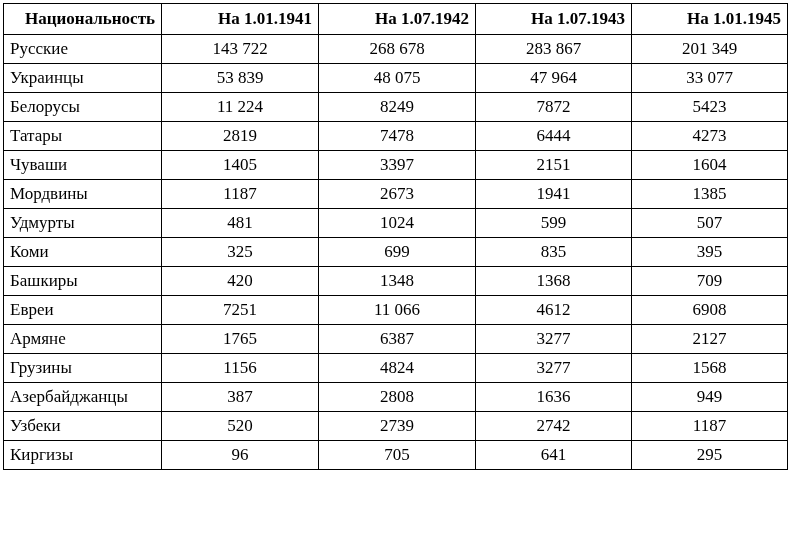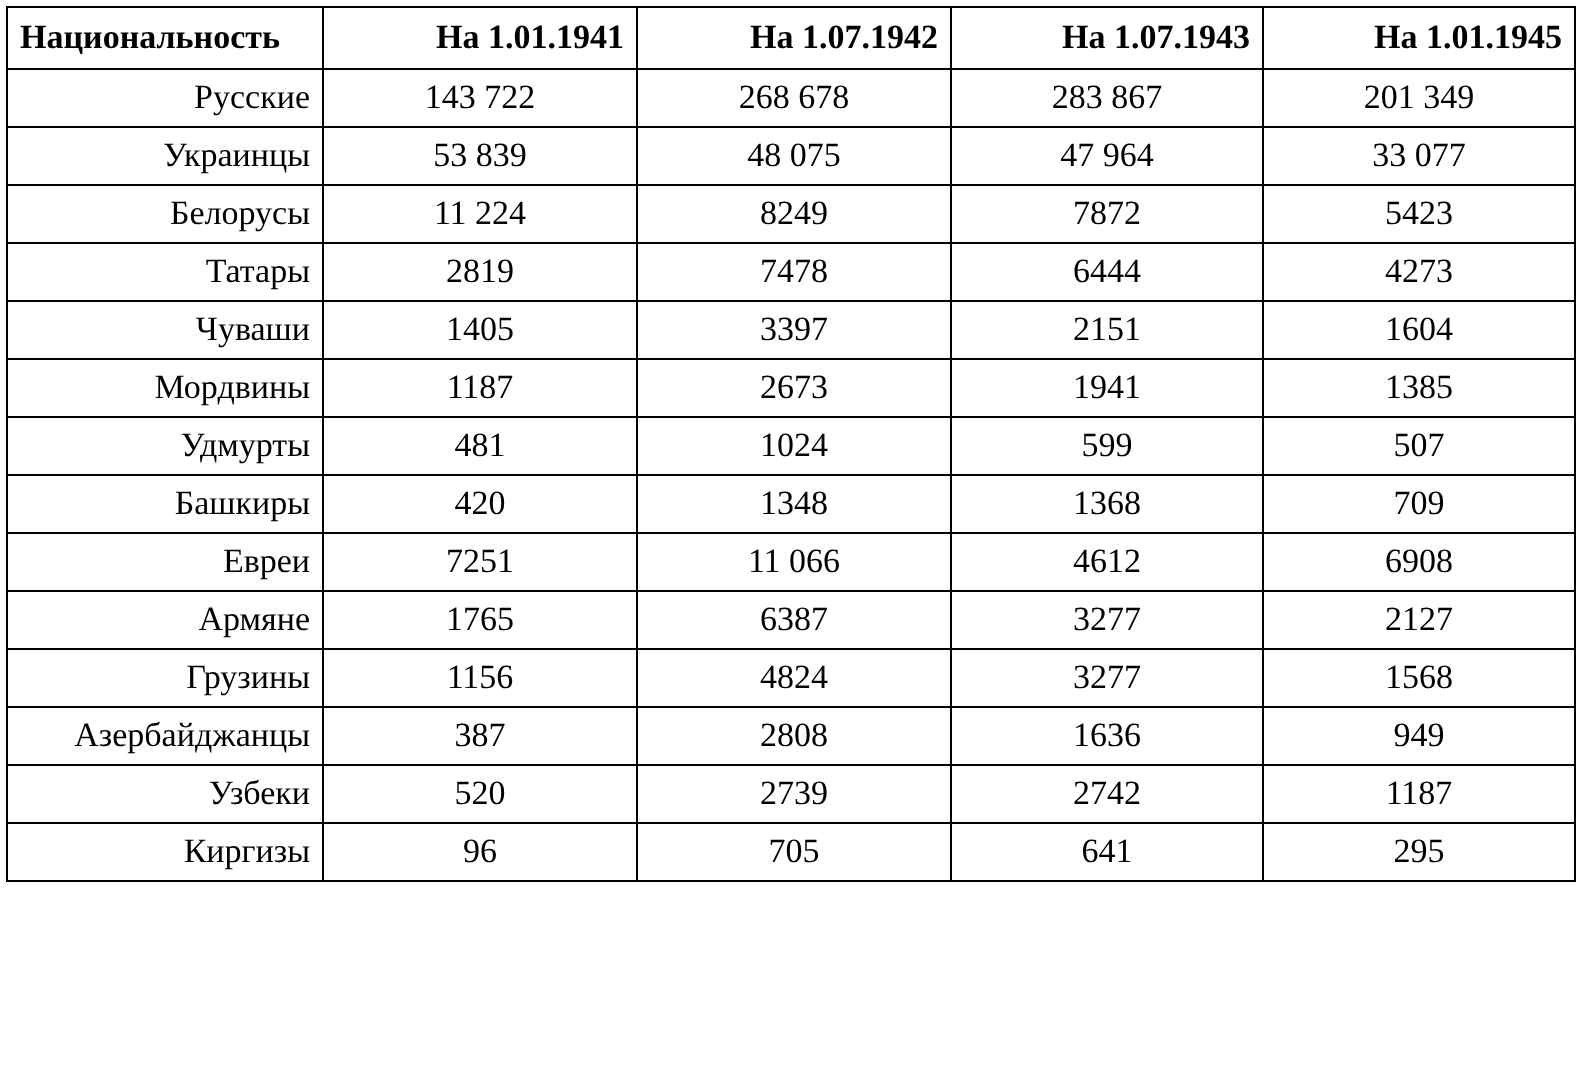--- a/index.html
+++ b/index.html
@@ -26,24 +26,24 @@
     line-height: 1.05;
     height: 28px;
     padding: 0 6px;
   }
   #nationality-table thead th {
     font-weight: bold;
     text-align: right;
     height: 30px;
   }
   #nationality-table thead th.col-head-first {
-    text-align: left;
+    text-align: right;
   }
   #nationality-table td.label-cell {
-    text-align: right;
+    text-align: left;
     white-space: nowrap;
   }
   #nationality-table td.label-cell.bold {
     font-weight: normal;
   }
   #nationality-table td.num-cell {
     text-align: center;
   }
   col.c0 { width: 158px; }
   col.c1 { width: 157px; }
@@ -115,20 +115,27 @@
         <td class="num-cell">1385</td>
       </tr>
       <tr>
         <td class="label-cell">Удмурты</td>
         <td class="num-cell">481</td>
         <td class="num-cell">1024</td>
         <td class="num-cell">599</td>
         <td class="num-cell">507</td>
       </tr>
       <tr>
+        <td class="label-cell">Коми</td>
+        <td class="num-cell">325</td>
+        <td class="num-cell">699</td>
+        <td class="num-cell">835</td>
+        <td class="num-cell">395</td>
+      </tr>
+      <tr>
         <td class="label-cell bold">Башкиры</td>
         <td class="num-cell">420</td>
         <td class="num-cell">1348</td>
         <td class="num-cell">1368</td>
         <td class="num-cell">709</td>
       </tr>
       <tr>
         <td class="label-cell">Евреи</td>
         <td class="num-cell">7251</td>
         <td class="num-cell">11 066</td>

